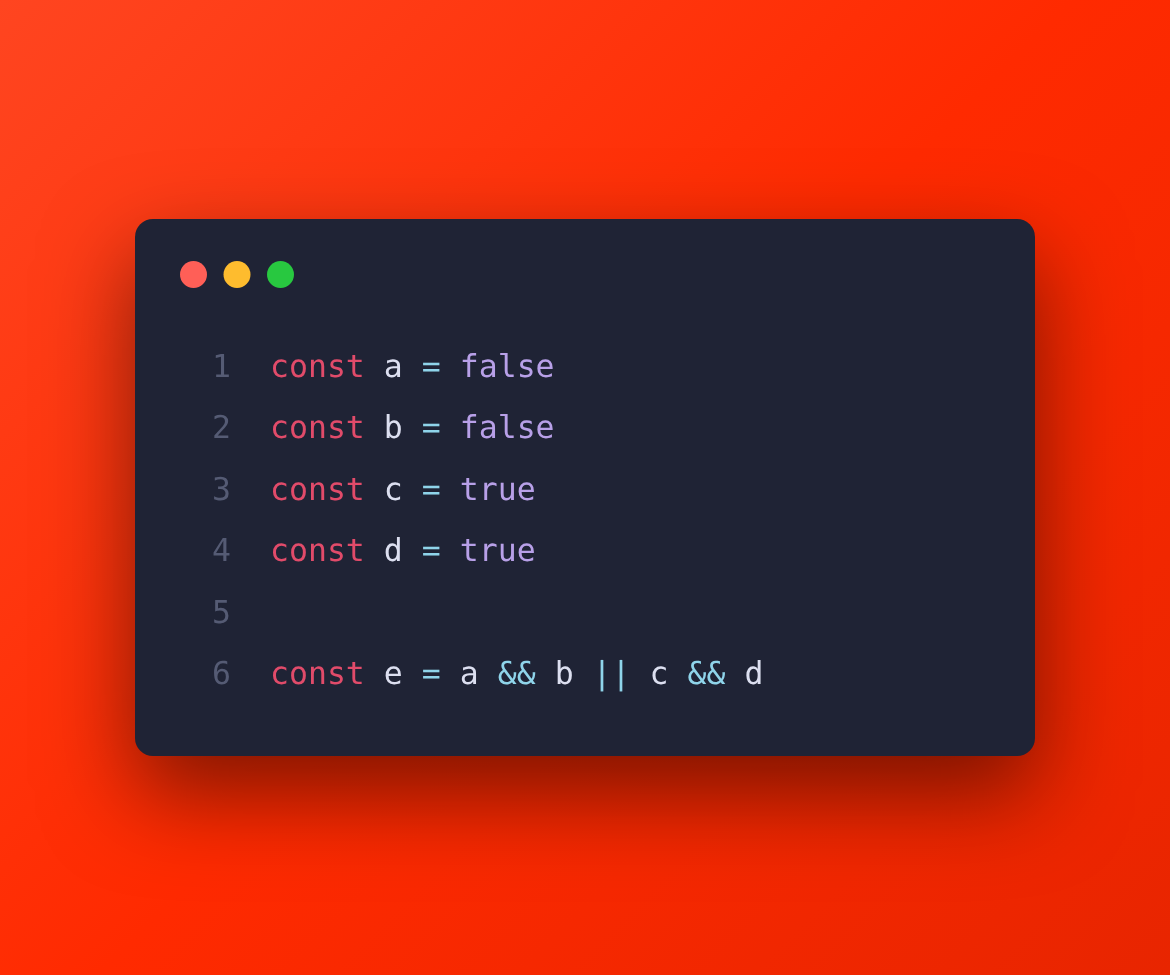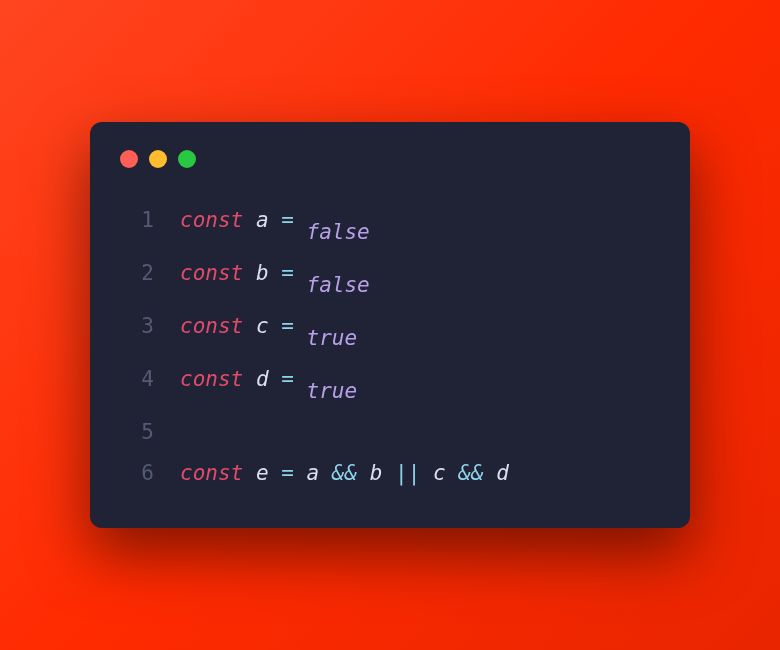--- a/index.html
+++ b/index.html
@@ -49,25 +49,24 @@
       color: #555b74;
       width: 34px;
       text-align: right;
       margin-right: 26px;
       user-select: none;
       flex-shrink: 0;
     }
     .tok-keyword { color: #e14b6a; }
     .tok-identifier { color: #dcdff0; }
     .tok-operator { color: #8fd4ea; }
-    .tok-boolean { color: #b8a0e8; margin-top: 12px; }
+    .tok-boolean { color: #b8a0e8; }
     .line-content {
       display: flex;
       gap: 0;
-      font-style: italic;
     }
   </style>
 </head>
 <body>
 
 <div class="editor-window">
   <div class="window-controls">
     <div class="window-dot dot-red"></div>
     <div class="window-dot dot-yellow"></div>
     <div class="window-dot dot-green"></div>

